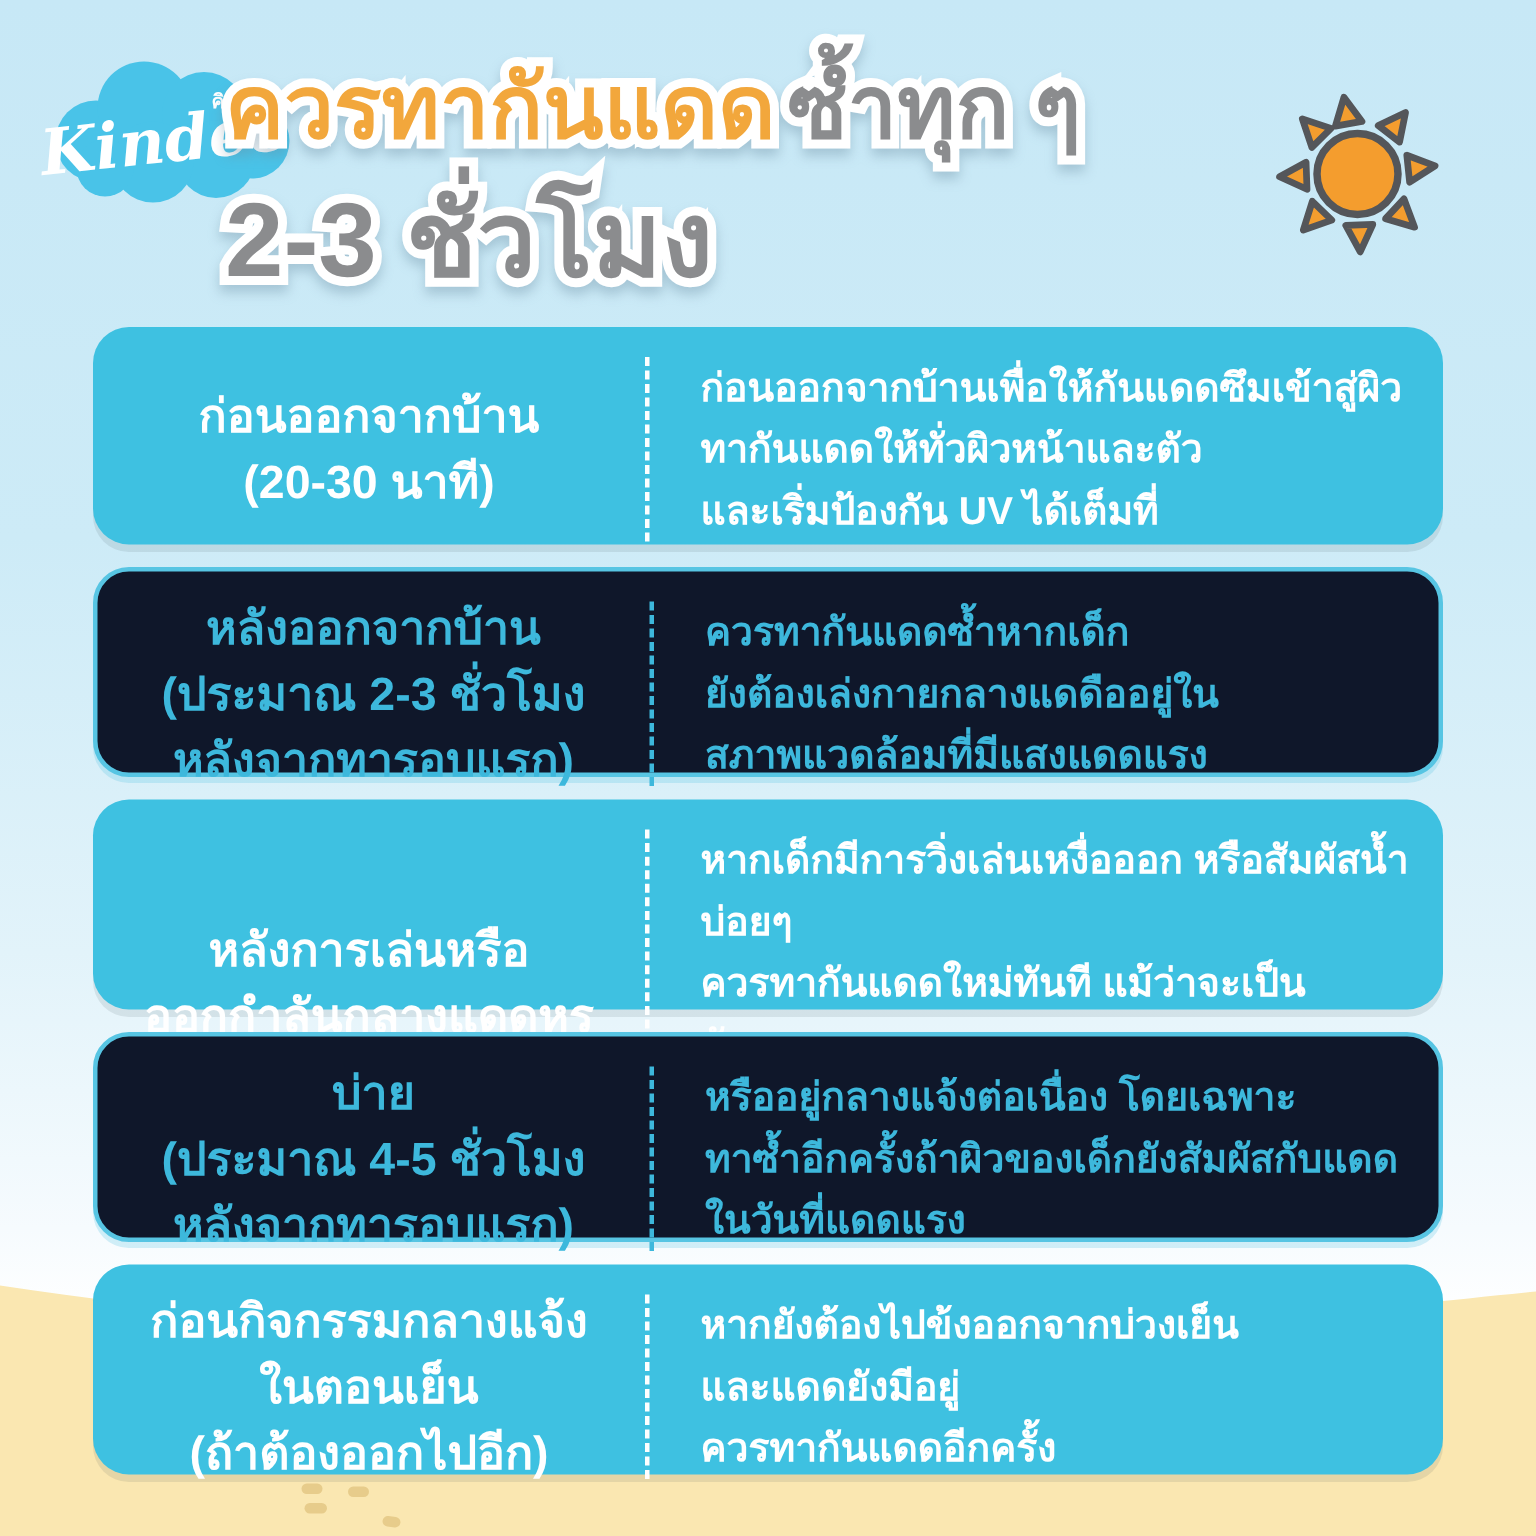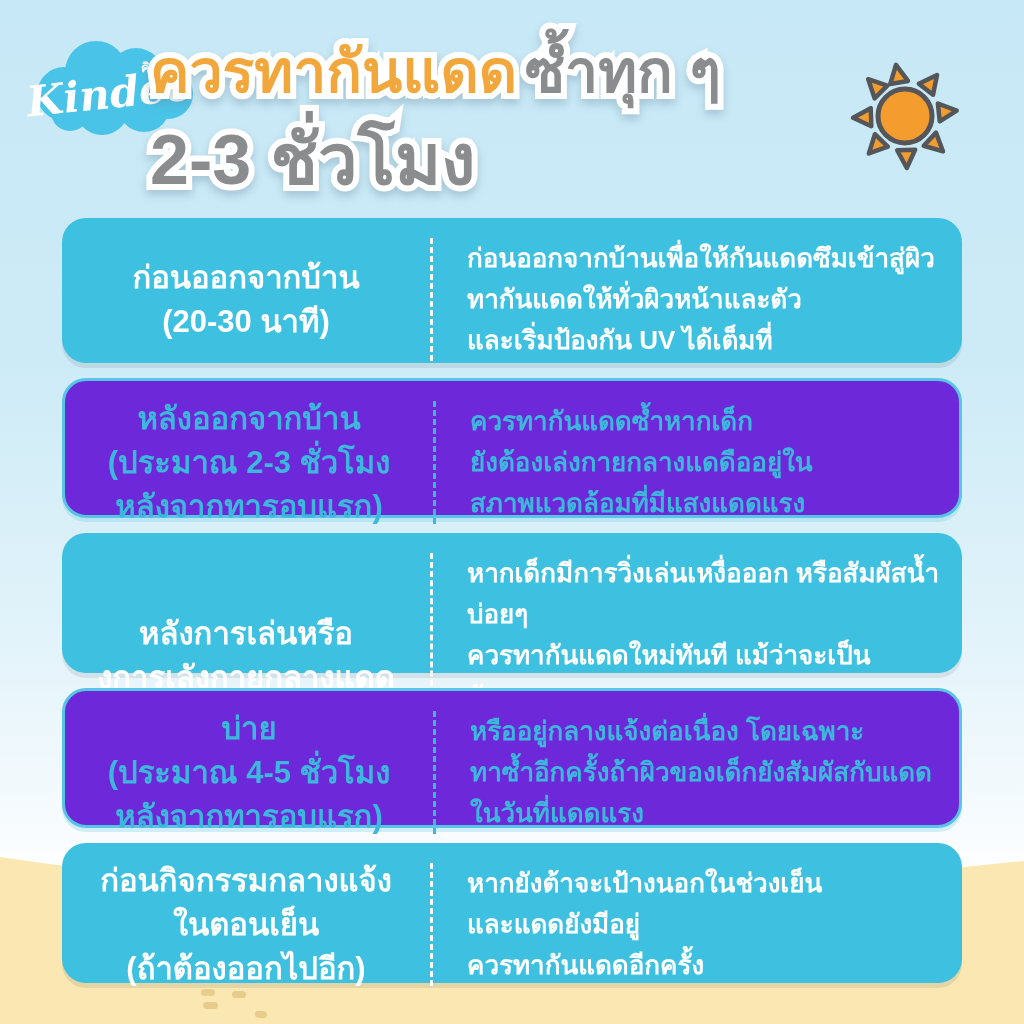--- a/index.html
+++ b/index.html
@@ -26,21 +26,21 @@
   .orange .fill{color:#f2a73c;}
   .gray .fill{color:#8b8c8e;}
   .seg-gap{display:inline-block;width:8px;}
   
   .sun{position:absolute;left:843px;top:52px;width:136px;height:128px;}
   
   .cards{position:absolute;left:62px;top:218px;width:900px;display:flex;flex-direction:column;gap:15px;}
   .card{display:grid;grid-template-columns:368px 1fr;border-radius:24px;height:140px;box-sizing:border-box;}
   .card:first-child{height:145px;}
   .card.blue{background:#3ec1e1;color:#ffffff;box-shadow:0 5px 0 rgba(40,60,70,.10);}
-  .card.white{background:#6d28d9;color:#3db8dc;border:3px solid #57c5e3;box-shadow:0 4px 0 rgba(87,197,227,.25);}
+  .card.white{background:#0f172a;color:#3db8dc;border:3px solid #57c5e3;box-shadow:0 4px 0 rgba(87,197,227,.25);}
   .card-title{display:flex;flex-direction:column;justify-content:center;align-items:center;
               text-align:center;font-size:31px;font-weight:bold;line-height:1.42;padding:0 6px;}
   .card-body{margin:20px 0;border-left:3px dashed;padding-left:34px;padding-right:8px;
              display:flex;flex-direction:column;justify-content:center;
              font-size:26px;font-weight:bold;line-height:1.58;}
 </style>
 </head>
 <body>
 
 <svg class="sand-svg" viewBox="0 0 1024 175" preserveAspectRatio="none">
@@ -123,21 +123,21 @@
     <div class="card-body">
       <div>ควรทากันแดดซ้ำหากเด็ก</div>
       <div>ยังต้องเล่งกายกลางแดดืออยู่ใน</div>
       <div>สภาพแวดล้อมที่มีแสงแดดแรง</div>
     </div>
   </section>
 
   <section class="card blue">
     <div class="card-title">
       <div>หลังการเล่นหรือ</div>
-      <div>งการเลังกายกลางแดด</div>
+      <div>ออกกำลันกลางแดดหร</div>
     </div>
     <div class="card-body">
       <div>หากเด็กมีการวิ่งเล่นเหงื่อออก หรือสัมผัสน้ำบ่อยๆ</div>
       <div>ควรทากันแดดใหม่ทันที แม้ว่าจะเป็นกันแดด</div>
       <div>สูตรใช้ทุกวันที่ไม่กันน้ำ</div>
     </div>
   </section>
 
   <section class="card white">
     <div class="card-title">
@@ -152,19 +152,19 @@
     </div>
   </section>
 
   <section class="card blue">
     <div class="card-title">
       <div>ก่อนกิจกรรมกลางแจ้ง</div>
       <div>ในตอนเย็น</div>
       <div>(ถ้าต้องออกไปอีก)</div>
     </div>
     <div class="card-body">
-      <div>หากยังต้าจะเป้างนอกในช่วงเย็น</div>
+      <div>หากยังต้องไปข้งออกจากบ่วงเย็น</div>
       <div>และแดดยังมีอยู่</div>
       <div>ควรทากันแดดอีกครั้ง</div>
     </div>
   </section>
 
 </div>
 
 </body></html>

